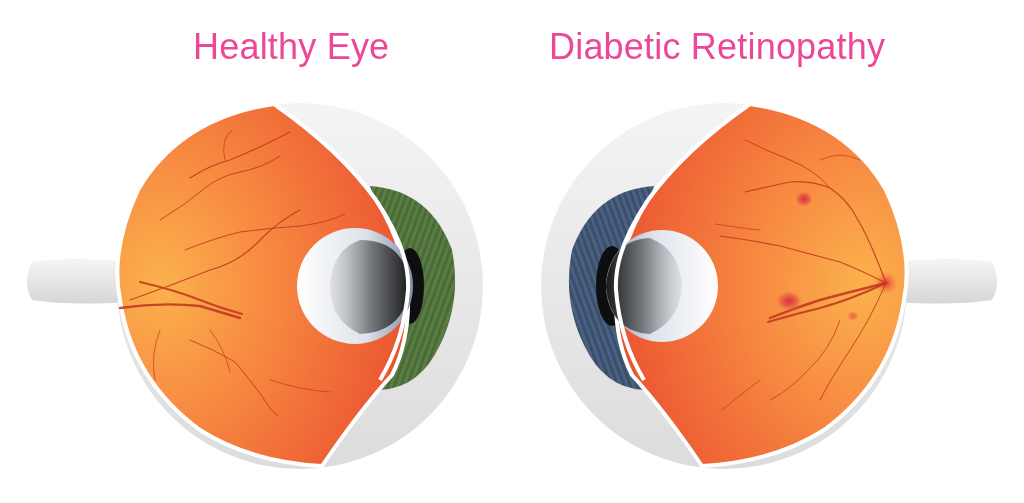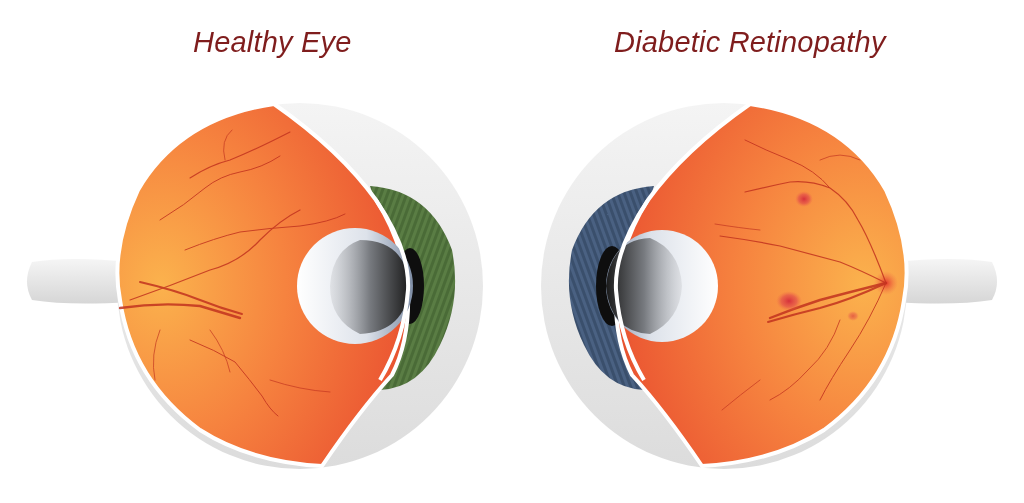--- a/index.html
+++ b/index.html
@@ -1,19 +1,19 @@
 <!DOCTYPE html>
 <html><head>
   <meta charset="utf-8">
   <style>
     html, body { margin: 0; padding: 0; background: #ffffff; }
     body { width: 1024px; height: 503px; position: relative; overflow: hidden; font-family: "Liberation Sans", sans-serif; }
-    .title { position: absolute; top: 26px; font-size: 29px; color: #7f1d1d; font-weight: 400; letter-spacing: 0.2px; white-space: nowrap; font-style: italic; }
+    .title { position: absolute; top: 26px; font-size: 36px; color: #ec4899; font-weight: 400; letter-spacing: 0.2px; white-space: nowrap; }
     #title-left { left: 193px; }
-    #title-right { left: 614px; }
+    #title-right { left: 549px; }
     svg.art { position: absolute; left: 0; top: 0; }
   </style>
 </head>
 <body>
 
 <div class="title" id="title-left">Healthy Eye</div>
 <div class="title" id="title-right">Diabetic Retinopathy</div>
 
 <svg class="art" width="1024" height="503" viewBox="0 0 1024 503" xmlns="http://www.w3.org/2000/svg">
   <defs>

